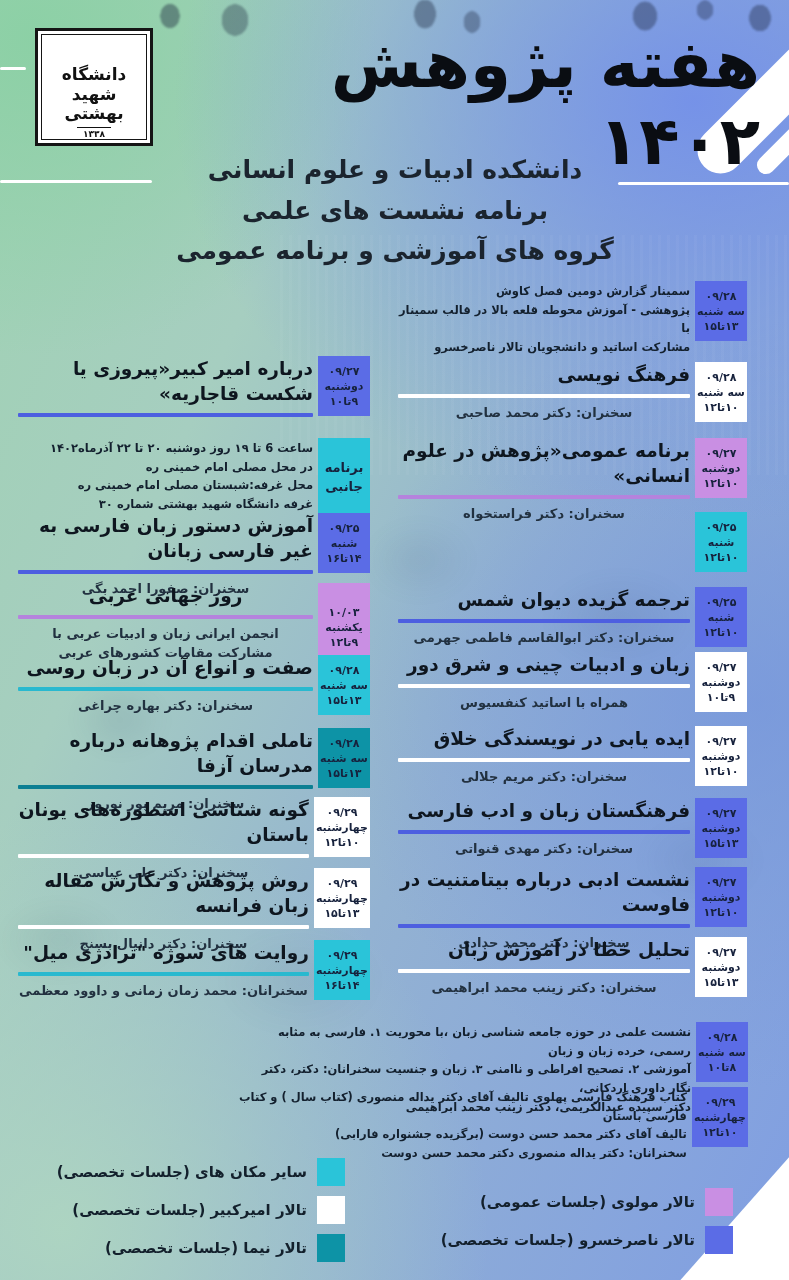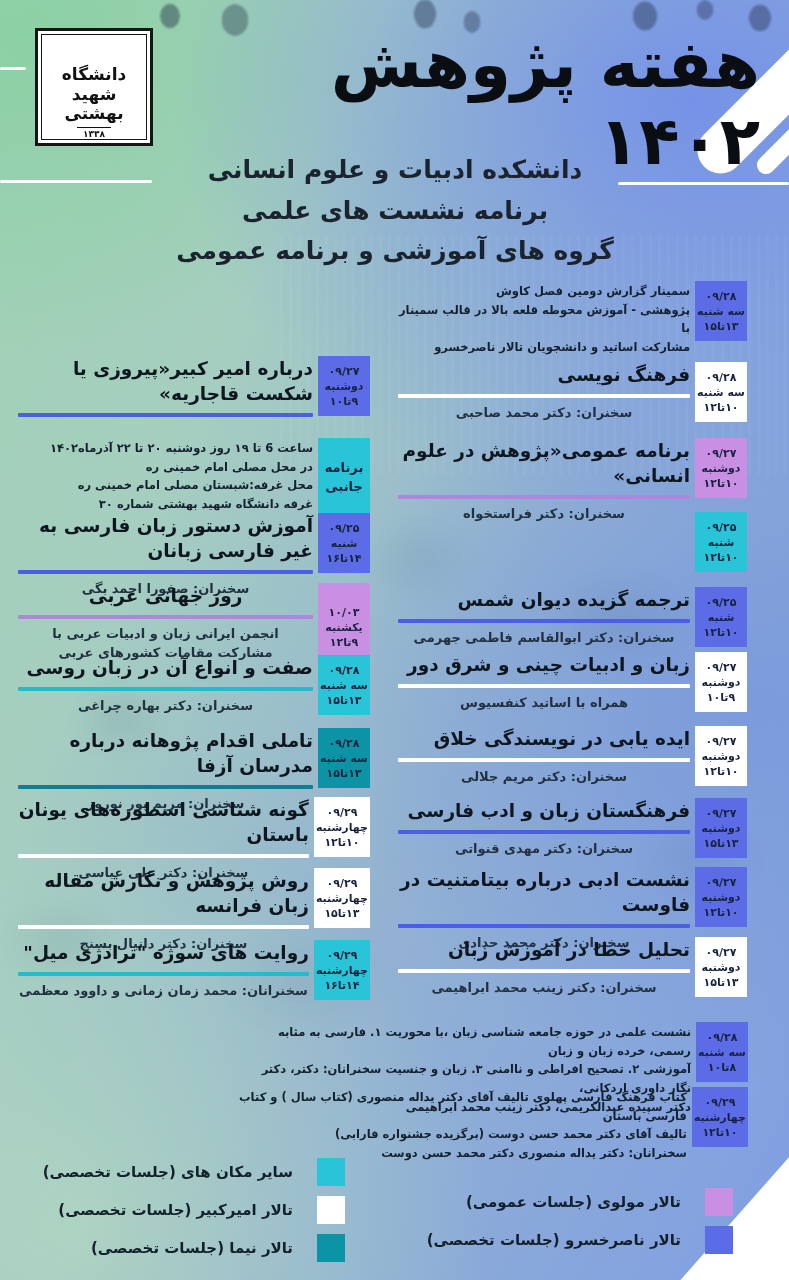--- a/index.html
+++ b/index.html
@@ -71,21 +71,21 @@
   .v-nk  .ev-badge{background:#5b6ce6;}  .v-nk  .ev-line{background:#4d5fe0;}
   .v-mol .ev-badge{background:#c98fe3;}  .v-mol .ev-line{background:#b583dd;}
   .v-oth .ev-badge{background:#2ac4d9;}  .v-oth .ev-line{background:#29b9cf;}
   .v-ak  .ev-badge{background:#ffffff;}  .v-ak  .ev-line{background:#ffffff;}
   .v-nim .ev-badge{background:#0d93a6;}  .v-nim .ev-line{background:#0c7f93;}
   
   .col-r{left:398px;width:349px;}
   .col-l{left:18px;width:352px;}
   .col-b{left:238px;width:510px;}
   
-  .legend-item{position:absolute;display:flex;flex-direction:row;align-items:center;gap:24px;}
+  .legend-item{position:absolute;display:flex;flex-direction:row;align-items:center;gap:10px;}
   .legend-item .sq{flex:0 0 28px;width:28px;height:28px;}
   .legend-item .lg-label{font-size:15px;font-weight:600;color:#13202c;white-space:nowrap;}
 </style>
 </head>
 <body>
 
 <div class="poster">
 
   <div class="top-shapes"></div>
   <div class="audience"></div>

